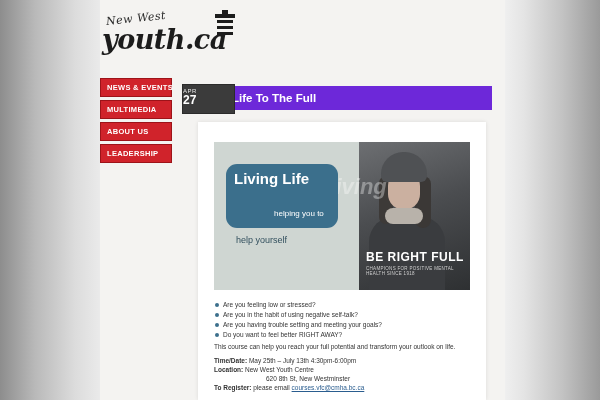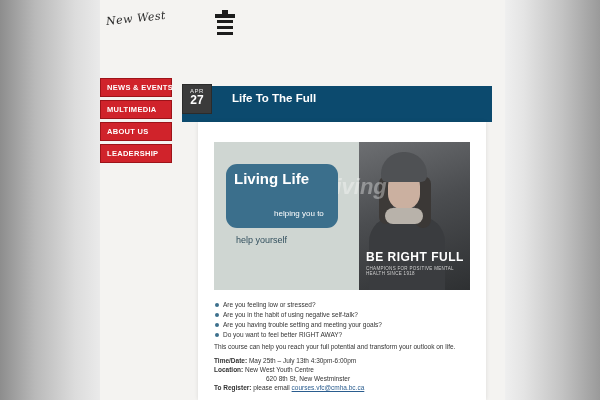--- a/index.html
+++ b/index.html
@@ -90,37 +90,37 @@
     border: 1px solid #9d1319;
     white-space: nowrap;
     text-align: left;
     cursor: pointer;
   }
 
   
   .title-bar {
     position: absolute;
     left: 182px; top: 86px;
-    width: 310px; height: 36px;
-    background: #0c4a6e;
+    width: 310px; height: 24px;
+    background: #6d28d9;
   }
   .title-text {
     position: absolute;
     left: 50px; top: 6px;
     color: #ffffff;
     font-size: 11.5px;
     font-weight: bold;
   }
   .date-chip {
     position: absolute;
     left: 182px; top: 84px;
-    width: 30px; height: 30px;
+    width: 53px; height: 30px;
     background: #3b3b3b;
     color: #ffffff;
-    text-align: center;
+    text-align: left;
     border: 1px solid #2b2b2b;
   }
   .date-chip .mon {
     display: block;
     font-size: 6px;
     letter-spacing: 0.5px;
     margin-top: 3px;
     color: #e8e8e8;
   }
   .date-chip .day {
@@ -298,20 +298,21 @@
 </head>
 <body>
 
 <div class="page">
   <div class="left-strip"></div>
   <div class="content-bg"></div>
   <div class="right-strip"></div>
 
   <div class="logo">
     <span class="logo-script">New West</span>
+    <span class="logo-main">youth.ca</span>
     <span class="logo-mark">
       <span class="bar b1"></span>
       <span class="bar b2"></span>
       <span class="bar b3"></span>
       <span class="bar b4"></span>
       <span class="bar b5"></span>
     </span>
   </div>
 
   <nav class="nav">

